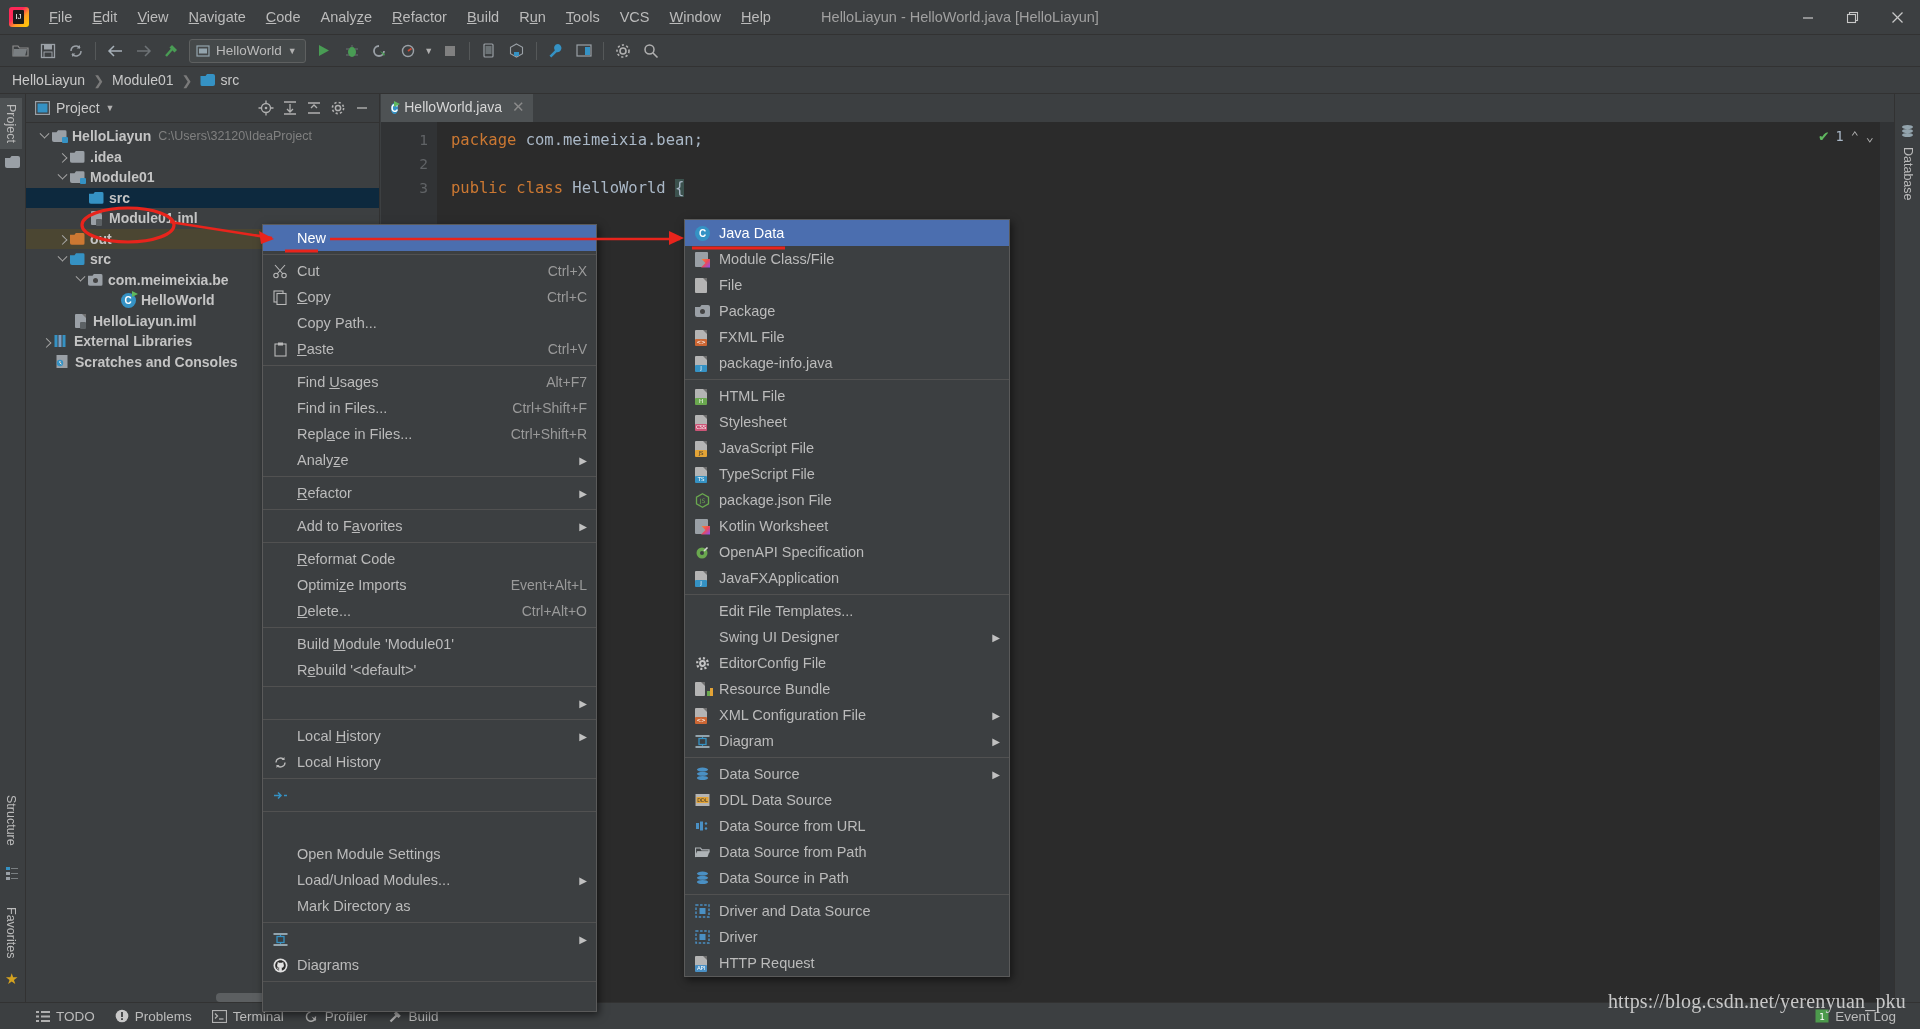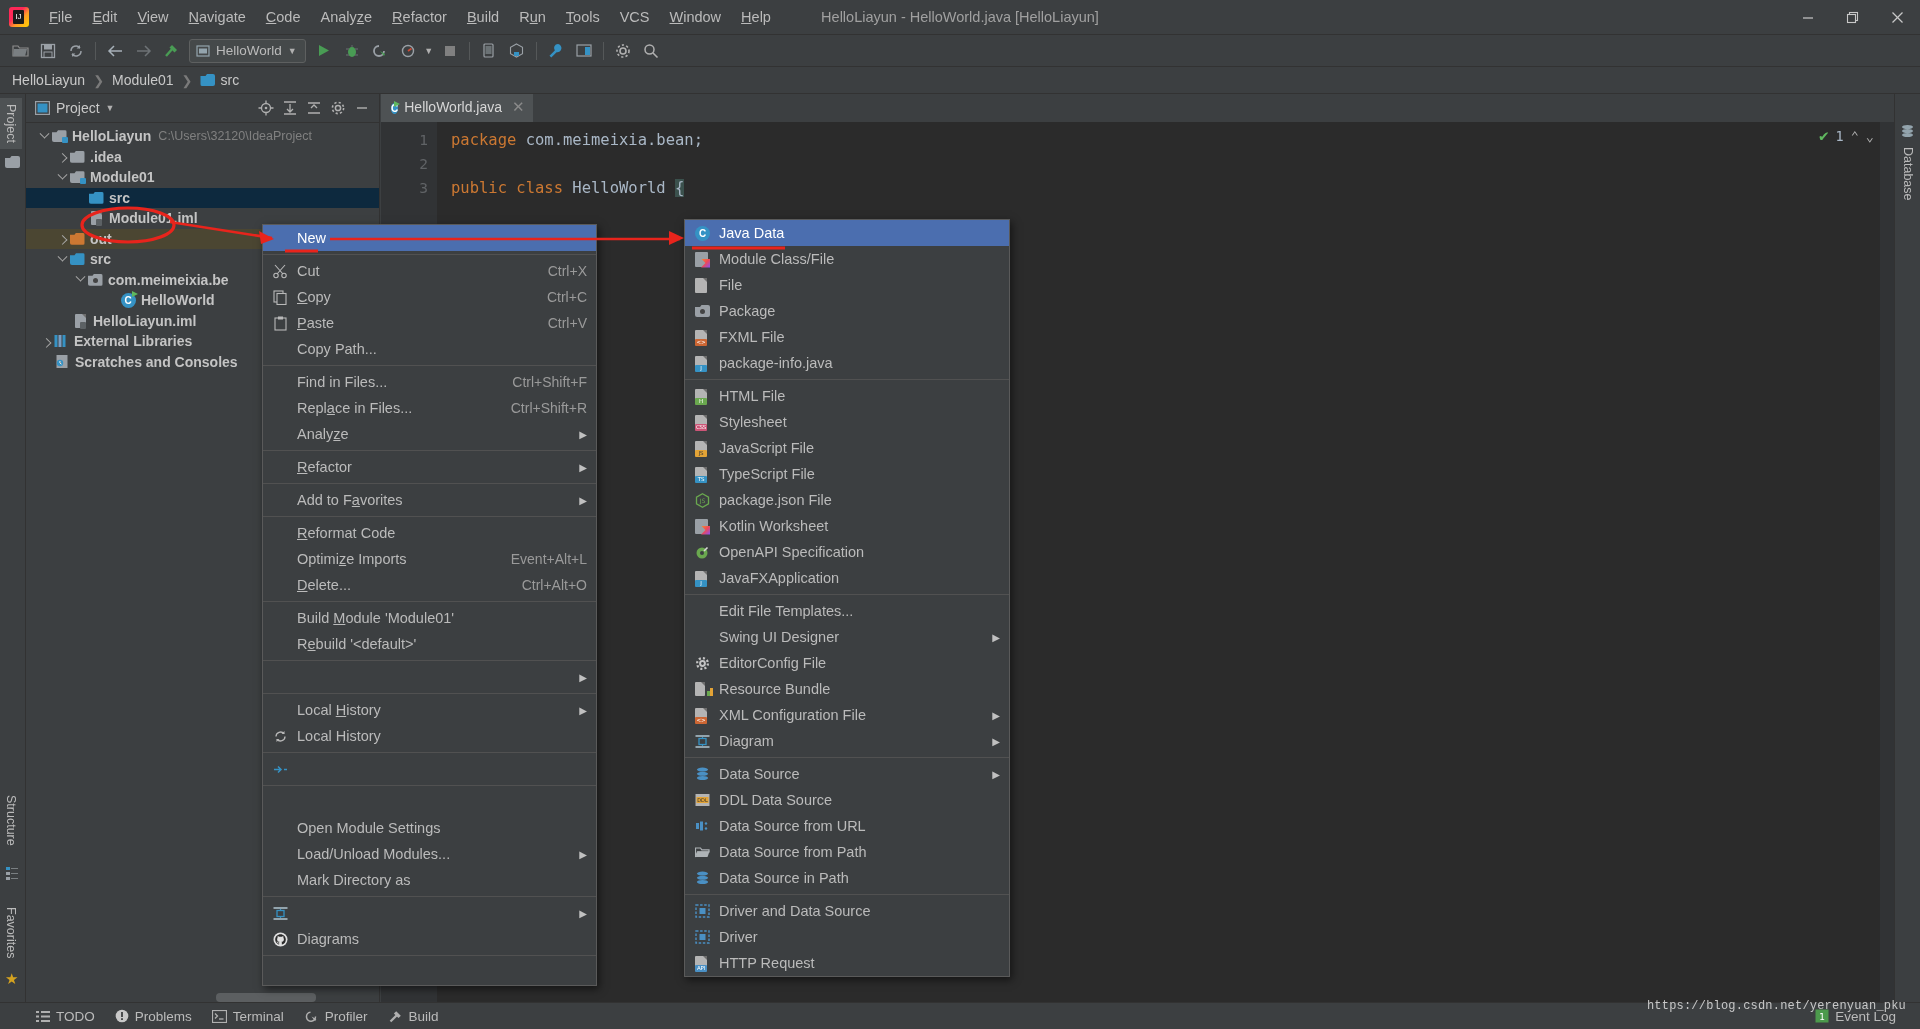--- a/index.html
+++ b/index.html
@@ -170,22 +170,22 @@
   .statusbar {
     position: absolute; bottom: 0; left: 0; width: 1920px; height: 27px;
     background: #3c3f41; display: flex; align-items: center; border-top: 1px solid #323232;
   }
   .sb-item {
     display: flex; align-items: center; gap: 6px; font-size: 13.5px;
     color: #bbbbbb; padding: 0 10px; height: 100%;
   }
   .sb-right { margin-left: auto; display: flex; align-items: center; padding-right: 14px; gap: 8px; }
   .watermark {
-    position: absolute; right: 14px; bottom: 16px; font-size: 12px; color: #c8c8c8;
-    font-family: Liberation Mono, monospace; letter-spacing: 0.2px; pointer-events:none;
+    position: absolute; right: 14px; bottom: 16px; font-size: 20px; color: #c8c8c8;
+    font-family: Liberation Serif, serif; letter-spacing: 0.2px; pointer-events:none;
   }
 
   
   .ctxmenu {
     position: absolute; left: 262px; top: 224px; width: 335px;
     background: #3c3f41; border: 1px solid #5a5a5a; z-index: 40;
     box-shadow: 2px 3px 8px rgba(0,0,0,0.55); padding: 0;
   }
   .ctxmenu2 {
     position: absolute; left: 684px; top: 219px; width: 326px;
@@ -708,36 +708,41 @@
         <svg width="15" height="15" viewBox="0 0 15 15">
             <rect x="1" y="1" width="9" height="11" fill="none" stroke="#b9b9b9" stroke-width="1.1"></rect>
             <rect x="4" y="3.5" width="9" height="11" fill="#3c3f41" stroke="#b9b9b9" stroke-width="1.1"></rect>
           </svg>
       </span>
       <span class="mlabel"><u>C</u>opy</span>
       <span class="msc">Ctrl+C</span>
     </div>
 
     <div class="mrow">
+      <span class="mic"></span>
+      <span class="mlabel">Copy Path...</span>
+    </div>
+
+    <div class="mrow">
       <span class="mic">
         <svg width="15" height="15" viewBox="0 0 15 15">
             <rect x="2" y="2" width="11" height="12" fill="none" stroke="#b9b9b9" stroke-width="1.1"></rect>
             <rect x="5" y="0.5" width="5" height="3" fill="#b9b9b9"></rect>
           </svg>
       </span>
       <span class="mlabel"><u>P</u>aste</span>
       <span class="msc">Ctrl+V</span>
     </div>
-
-    <div class="mrow">
-      <span class="mic"></span>
-      <span class="mlabel">Copy Path...</span>
-    </div>
-    <div class="msep"></div>
-
+    <div class="msep"></div>
+
+    <div class="mrow">
+      <span class="mic"></span>
+      <span class="mlabel">Find <u>U</u>sages</span>
+      <span class="msc">Alt+F7</span>
+    </div>
     <div class="mrow">
       <span class="mic"></span>
       <span class="mlabel">Find in Files...</span>
       <span class="msc">Ctrl+Shift+F</span>
     </div>
     <div class="mrow">
       <span class="mic"></span>
       <span class="mlabel">Repl<u>a</u>ce in Files...</span>
       <span class="msc">Ctrl+Shift+R</span>
     </div>

